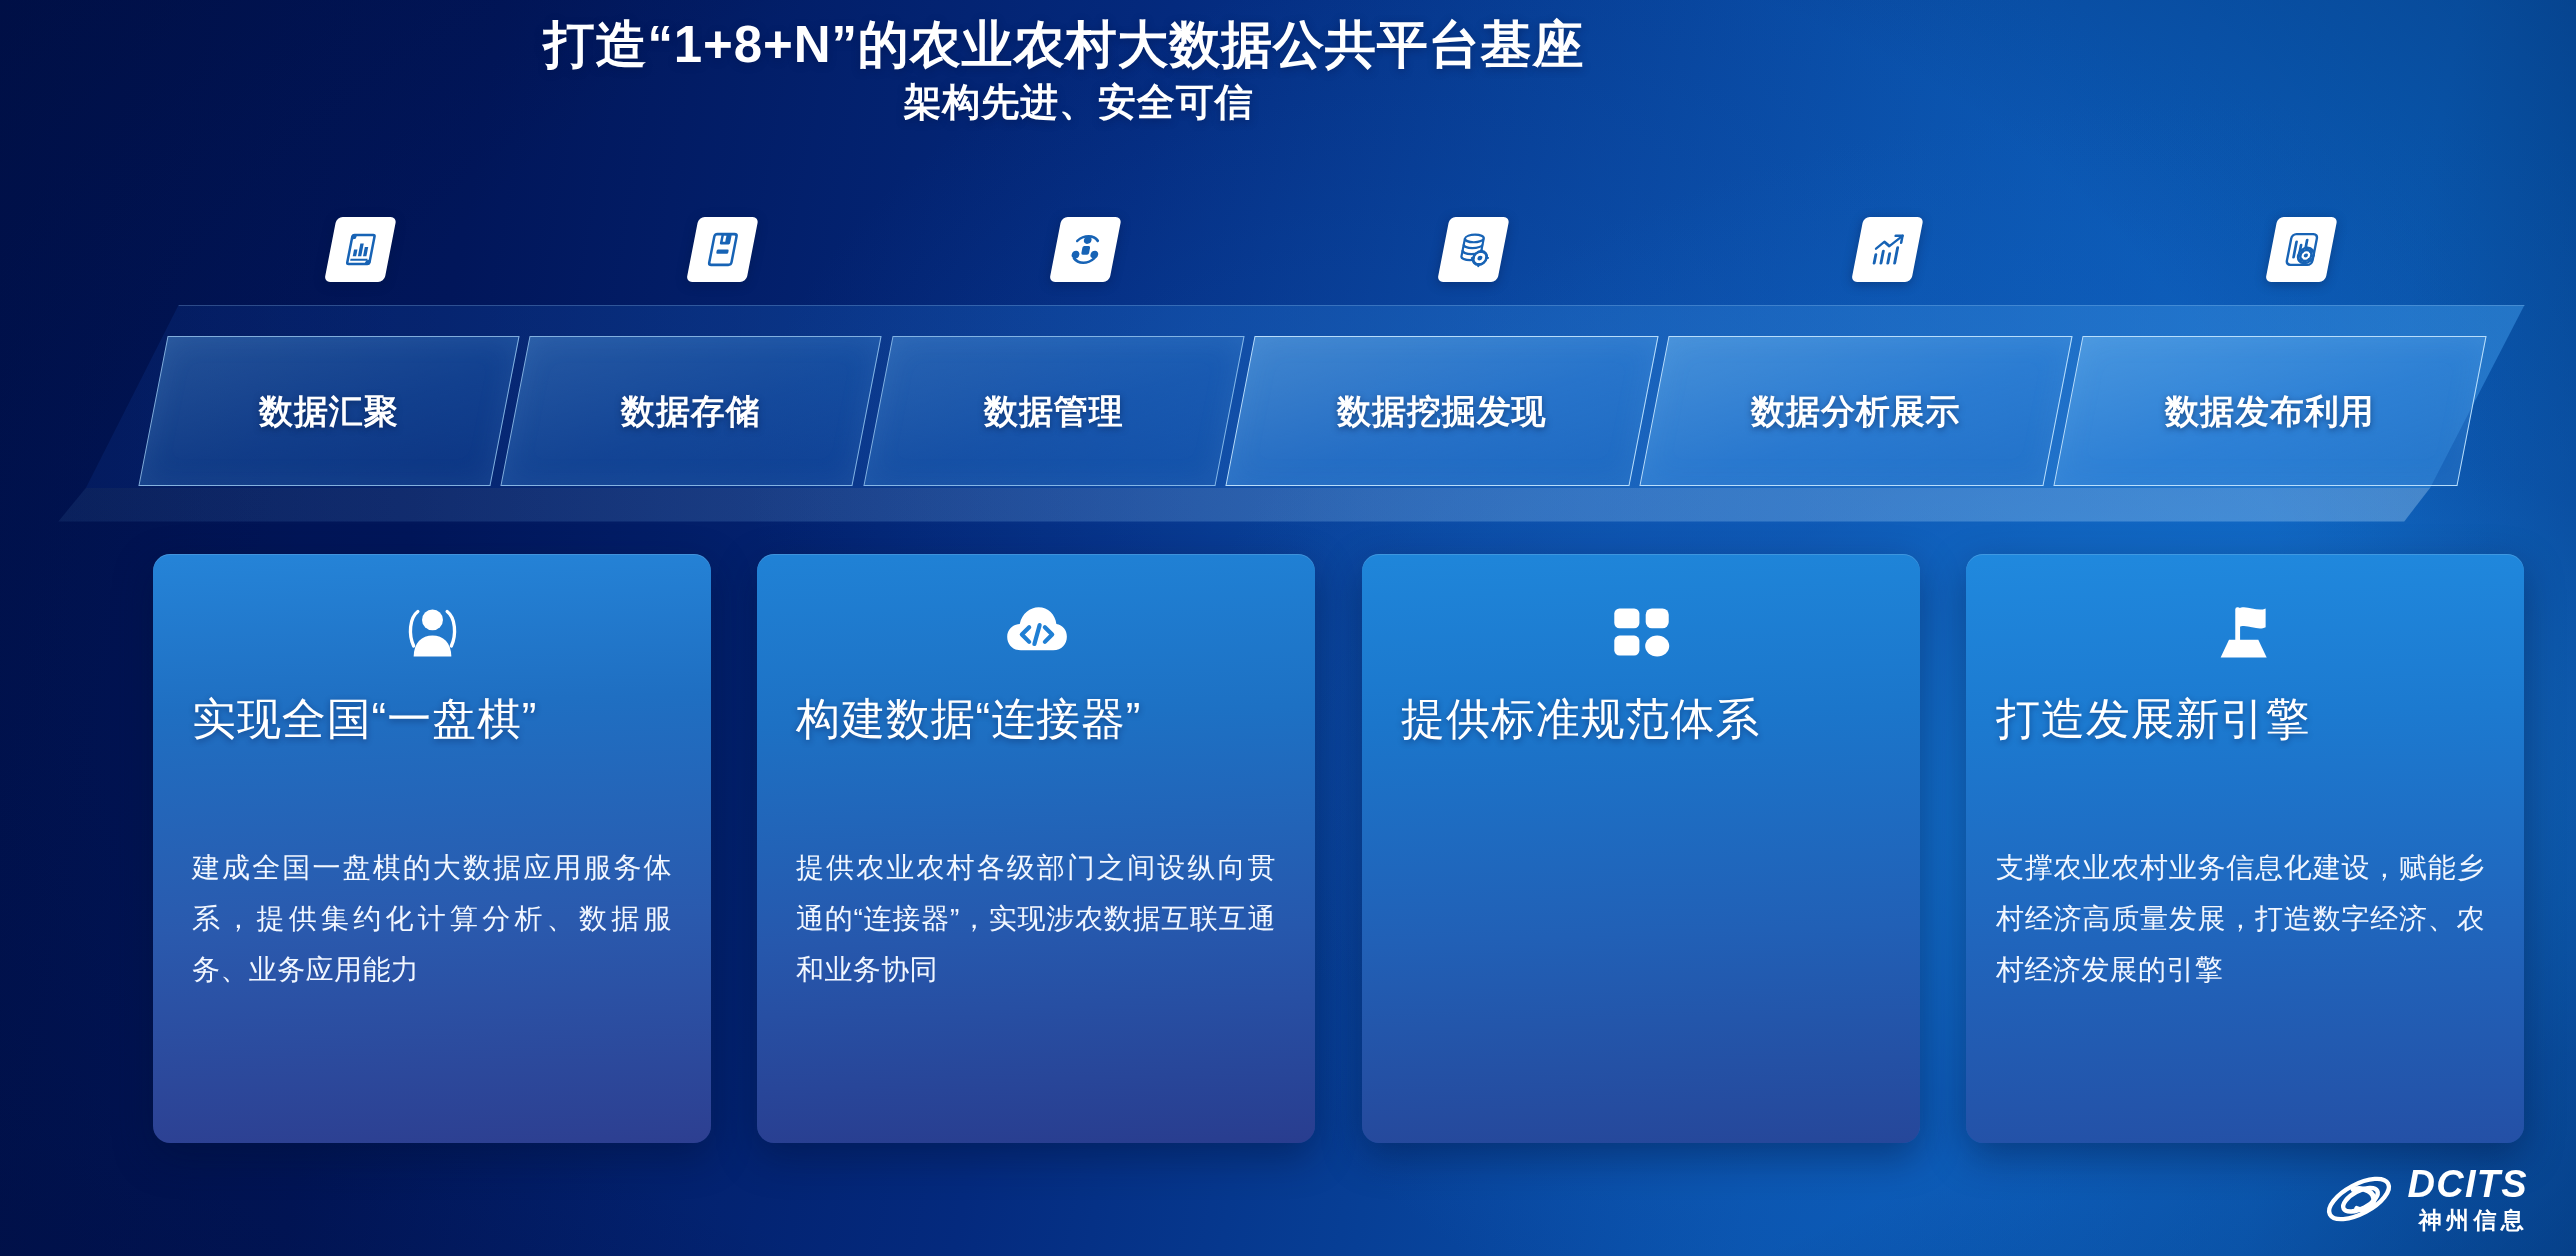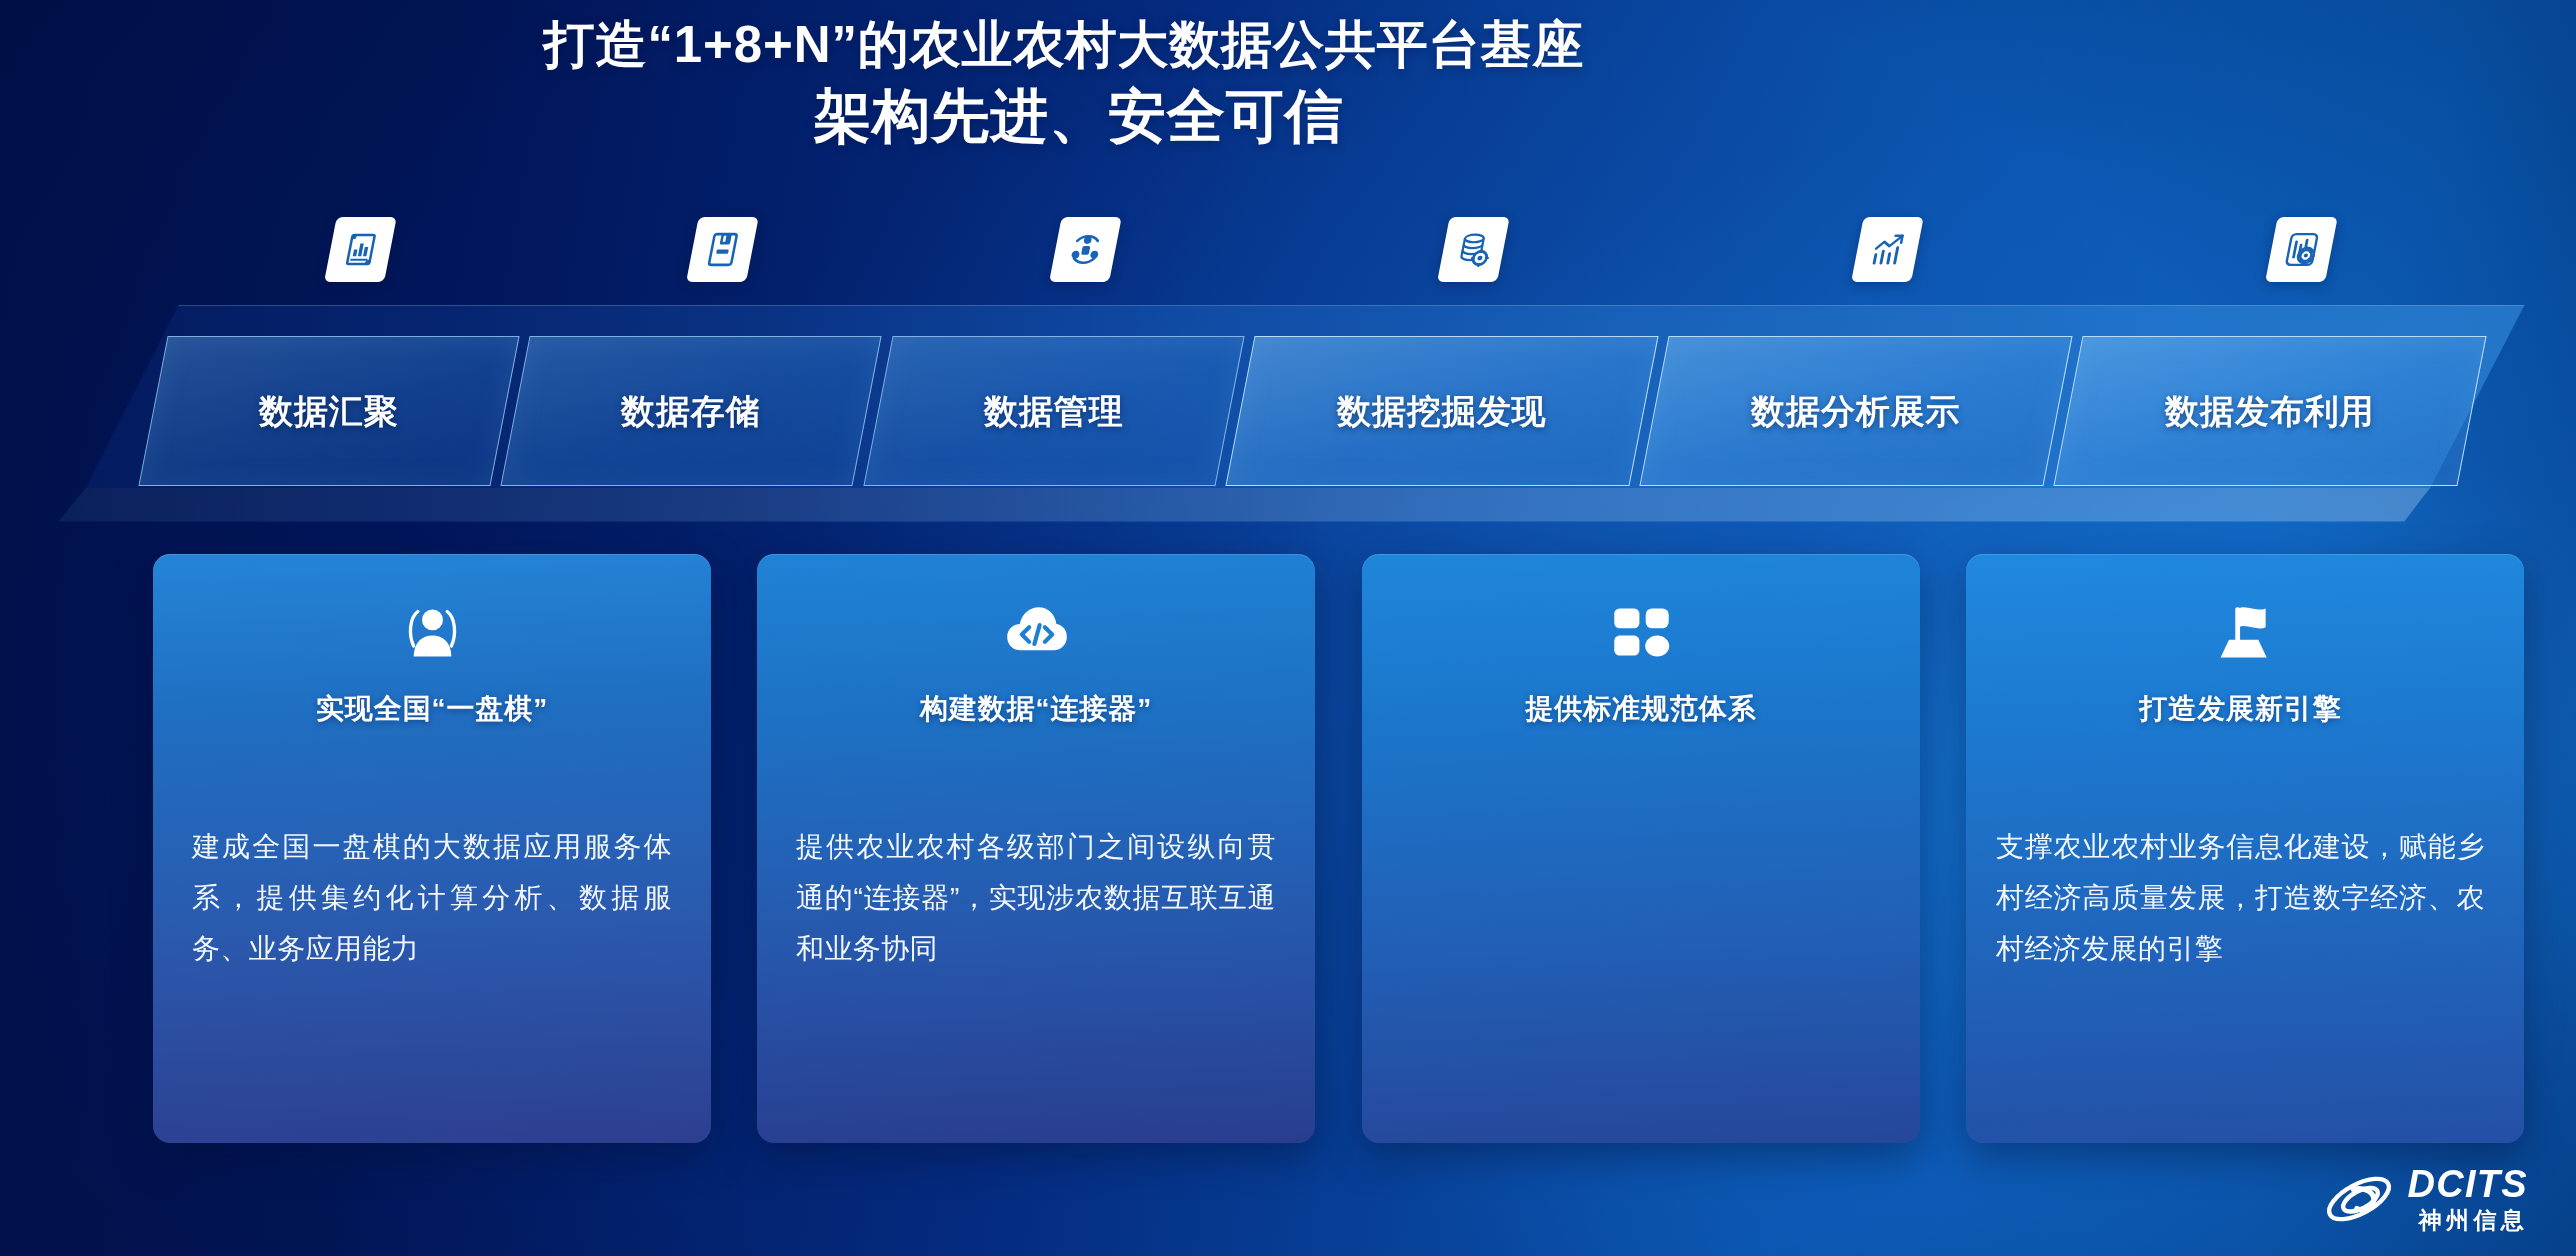--- a/index.html
+++ b/index.html
@@ -28,21 +28,21 @@
   
   #title-block {
     position:absolute; top:12px; left:0; width:2128px;
     text-align:center; z-index:12;
   }
   .title-line {
     color:#ffffff; font-weight:700; letter-spacing:0.9px;
     line-height:1.30; font-size:51px;
     text-shadow:0 1.7px 8.6px rgba(0,20,70,.45);
   }
-  .title-line.l2 { font-size:58px;padding-left:29px; }
+  .title-line.l2 { font-size:38px;padding-left:29px; }
 
   
   #ribbon {
     position:absolute; left:0; top:305px; width:2576px; height:219px; z-index:6;
   }
   #ribbon svg { display:block; }
 
   #ribbon-items {
     position:absolute; left:0; top:305px; width:2576px; height:219px; z-index:8;
   }
@@ -85,22 +85,22 @@
   }
   .card:nth-child(1){ background:linear-gradient(178deg,#2584d8 0%,#1f6fc2 26%,#2a5aae 62%,#2d3f91 100%); }
   .card:nth-child(2){ background:linear-gradient(178deg,#2082d6 0%,#1d71c4 28%,#2658ad 64%,#293d8f 100%); }
   .card:nth-child(3){ background:linear-gradient(178deg,#1f86da 0%,#1b76cb 28%,#2160b6 64%,#26479a 100%); }
   .card:nth-child(4){ background:linear-gradient(178deg,#2089de 0%,#1c7ad0 28%,#2065bc 64%,#2450a6 100%);padding-left:30px; }
 
   .card-icon { height:82px; display:flex; align-items:center; justify-content:center; }
   .card-icon svg { width:67px; height:67px; display:block; }
 
   .card-title {
-    margin-top:15.5px; text-align:center; color:#ffffff;
-    font-size:28px; font-weight:700; letter-spacing:0.9px;
+    margin-top:15.5px; color:#ffffff;
+    font-size:44px; font-weight:400; letter-spacing:0.9px;
     text-shadow:0 1.7px 6.9px rgba(0,20,70,.45); white-space:nowrap;
   }
   .card-div {
     margin:46px 0 0 0; height:0.9px;
     background:linear-gradient(90deg, rgba(255,255,255,0) 0%, rgba(255,255,255,.55) 22%, rgba(255,255,255,.55) 78%, rgba(255,255,255,0) 100%);
   }
   .card-body {
     margin-top:48px; color:#f2f7ff;
     font-size:28px; line-height:1.82; letter-spacing:0.4px;
     text-align:justify; text-justify:inter-ideograph;

